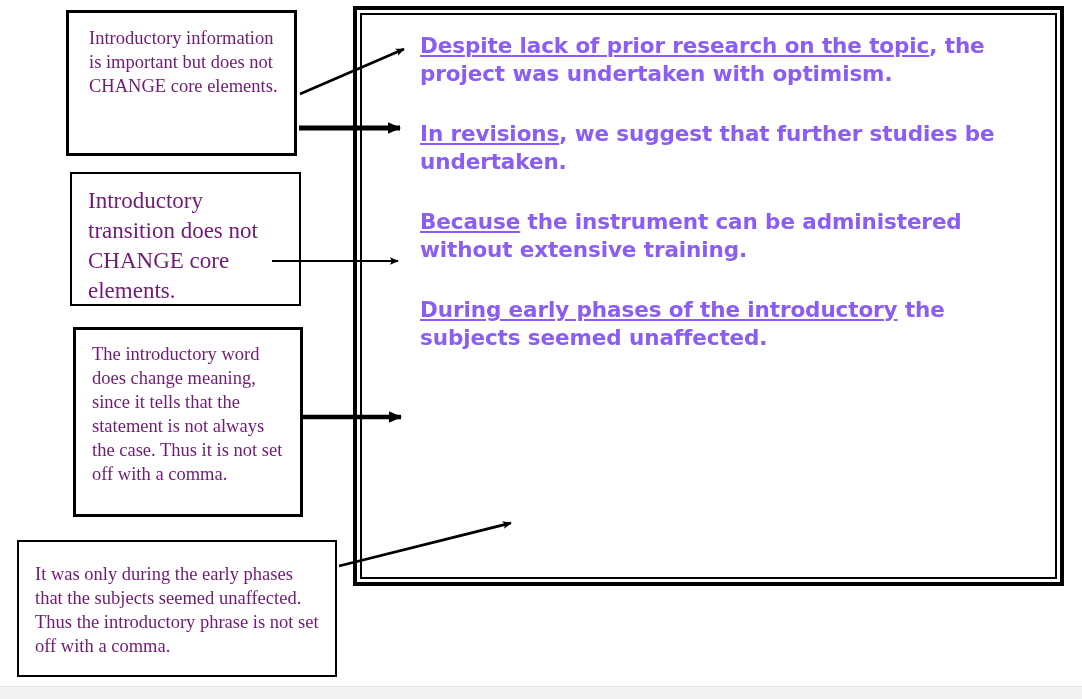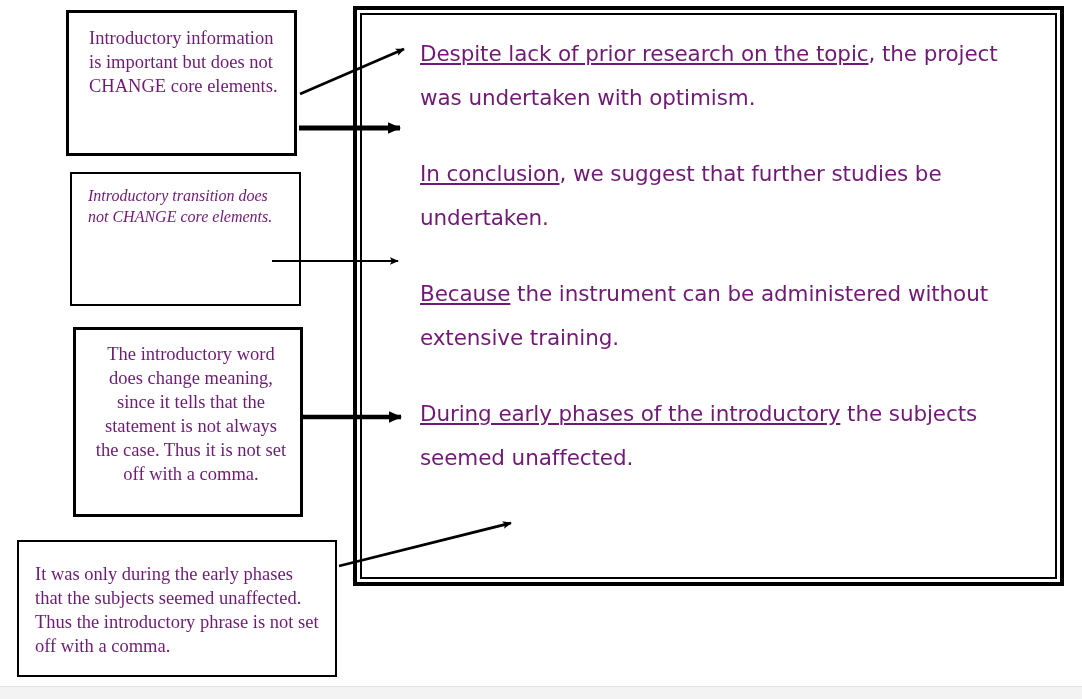--- a/index.html
+++ b/index.html
@@ -37,22 +37,22 @@
     color: #701a75;
     line-height: 1.30;
     z-index: 4;
   }
   .note-box .note-text {
     display: block;
     white-space: pre-line;
   }
 
   #note-1 { left: 66px;  top: 10px;  width: 231px; height: 146px; font-size: 18.5px; padding: 13px 14px 0 20px; border-width: 3px; }
-  #note-2 { left: 70px;  top: 172px; width: 231px; height: 134px; font-size: 16px; padding: 12px 10px 0 16px; border-width: 2px; font-style: italic; }
-  #note-3 { left: 73px;  top: 327px; width: 230px; height: 190px; font-size: 18.5px; padding: 12px 10px 0 16px; border-width: 3px; text-align: center; }
+  #note-2 { left: 70px;  top: 172px; width: 231px; height: 134px; font-size: 23px; padding: 12px 10px 0 16px; border-width: 2px; }
+  #note-3 { left: 73px;  top: 327px; width: 230px; height: 190px; font-size: 18.5px; padding: 12px 10px 0 16px; border-width: 3px; }
   #note-4 { left: 17px;  top: 540px; width: 320px; height: 137px; font-size: 18.5px; padding: 20px 12px 0 16px; border-width: 2px; }
 
   
   #main-panel {
     position: absolute;
     left: 353px;
     top: 6px;
     width: 711px;
     height: 580px;
     box-sizing: border-box;
@@ -70,23 +70,24 @@
     box-sizing: border-box;
     background: #ffffff;
   }
   #panel-content {
     position: absolute;
     left: 58px;
     top: 17px;
     width: 625px;
     font-family: "DejaVu Sans", "Liberation Sans", sans-serif;
     font-size: 21.5px;
-    line-height: 44px;
-    color: #701a75;
+    line-height: 28px;
+    color: #8b5cf6;
     letter-spacing: -0.1px;
+    font-weight: bold;
   }
   #panel-content p {
     margin: 0 0 32px 0;
   }
   #panel-content p:last-child { margin-bottom: 0; }
   .intro {
     text-decoration: underline;
     text-underline-offset: 2px;
     text-decoration-thickness: 1.6px;
   }
@@ -107,21 +108,21 @@
 
 <div id="canvas">
 
   <div id="main-panel">
     <div id="main-panel-inner">
       <div id="panel-content">
 
         <p><span class="intro">Despite lack of prior research on the topic</span><span>, the project was undertaken with optimism.</span></p>
 
 
-        <p><span class="intro">In conclusion</span><span>, we suggest that further studies be undertaken.</span></p>
+        <p><span class="intro">In revisions</span><span>, we suggest that further studies be undertaken.</span></p>
 
 
         <p><span class="intro">Because</span><span> the instrument can be administered without extensive training.</span></p>
 
         <p><span class="intro">During early phases of the introductory</span><span> the subjects seemed unaffected.</span></p>
 
       </div>
     </div>
   </div>
 

